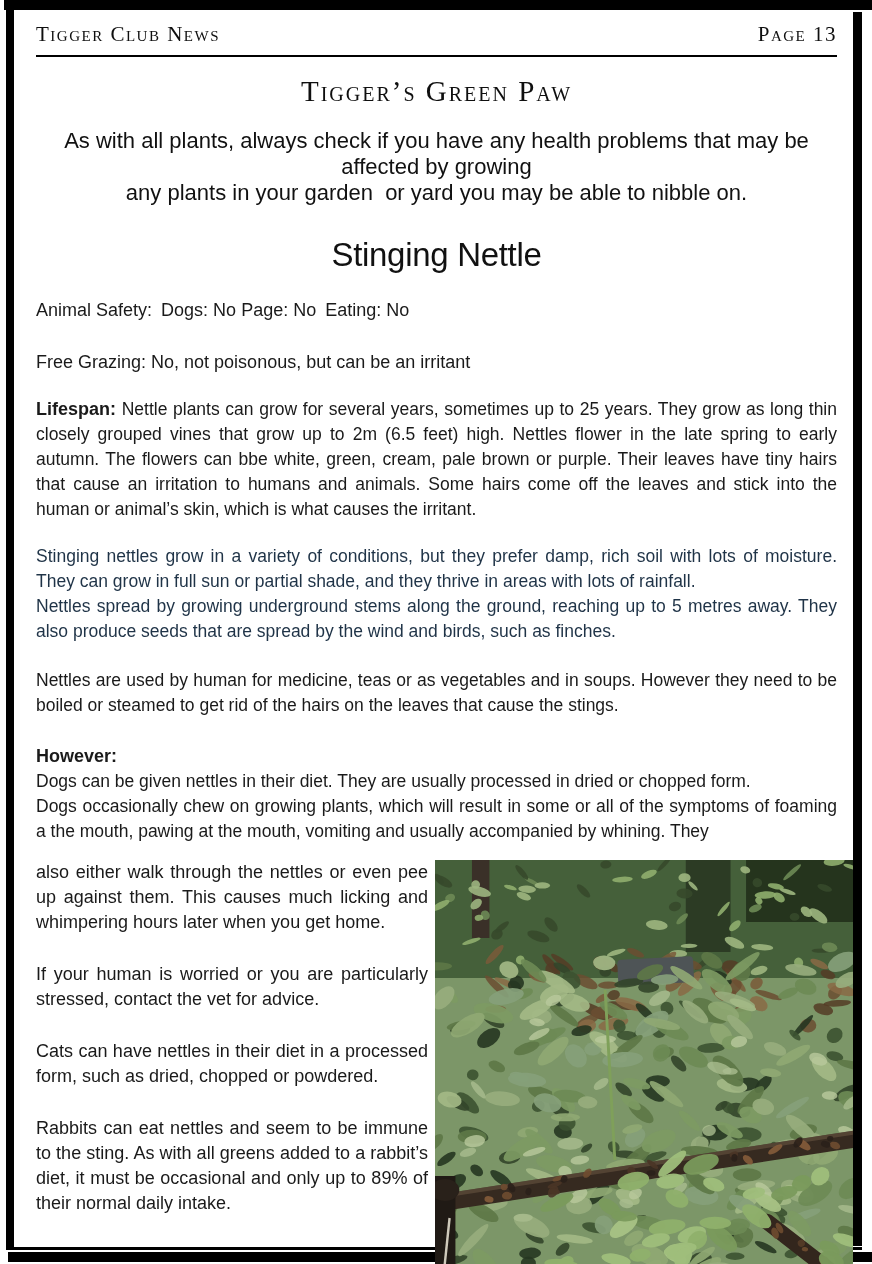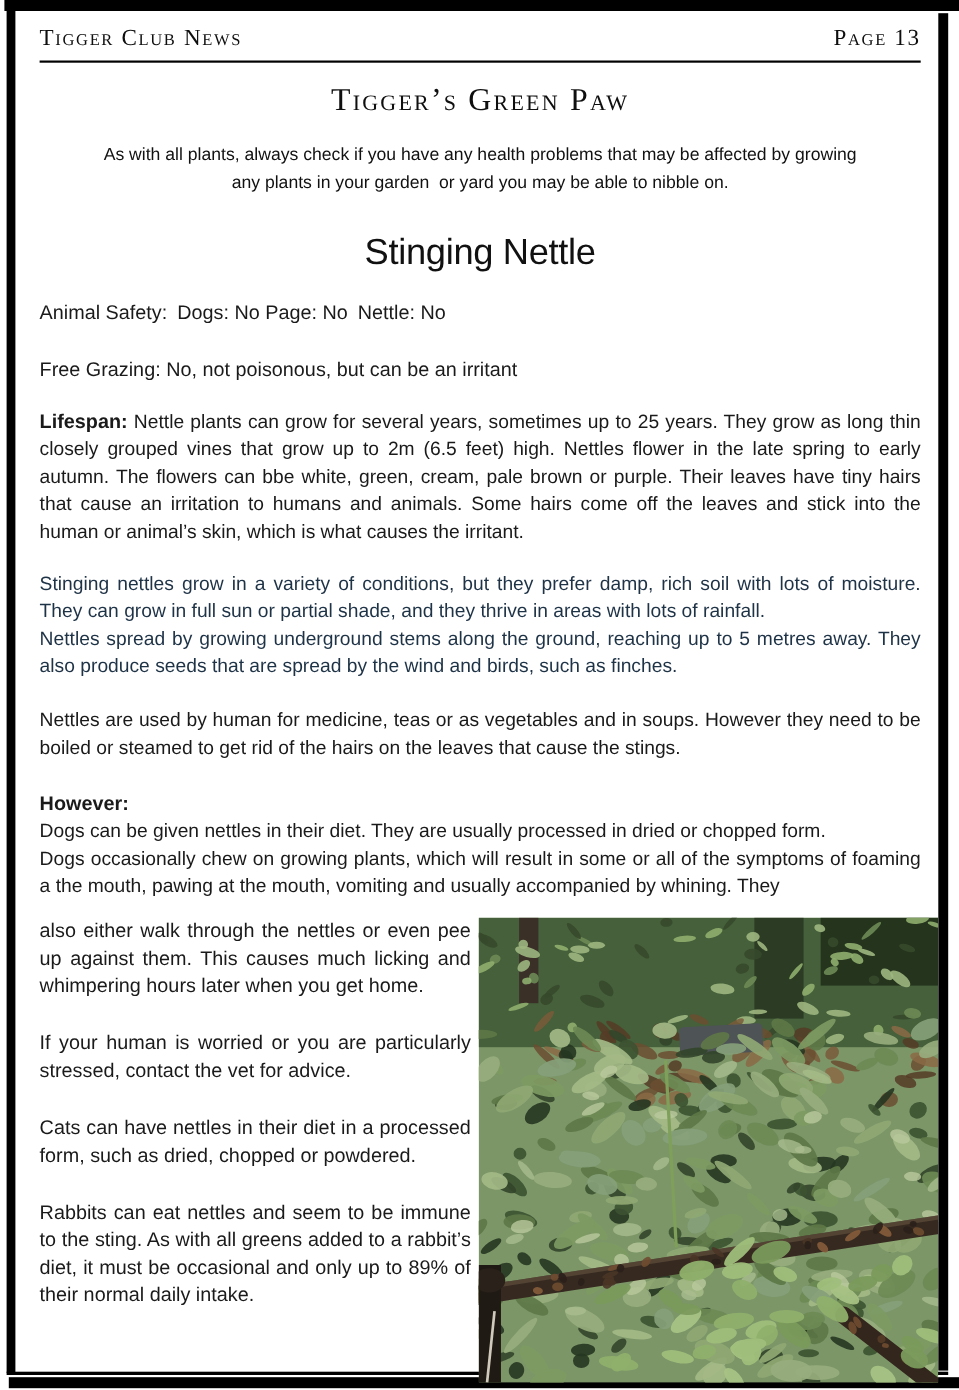--- a/index.html
+++ b/index.html
@@ -14,21 +14,21 @@
   .band-bottom{left:8px;right:0;bottom:2px;height:10px;}
   
   .content{position:absolute;left:14px;right:19px;top:10px;bottom:17px;
            padding:12px 16px 0 22px;}
   .hdr{display:flex;justify-content:space-between;align-items:baseline;
        font-family:"Liberation Serif",serif;font-variant:small-caps;
        font-size:21px;letter-spacing:1.5px;color:#0f0f0f;}
   .hdr-rule{border:none;border-top:2px solid #000;margin:8px 0 0 0;}
   .art-title{margin:18px 0 0;text-align:center;font-family:"Liberation Serif",serif;
              font-variant:small-caps;font-weight:400;font-size:29px;letter-spacing:2px;color:#0f0f0f;}
-  .intro{margin:20px 0 0;text-align:center;font-size:16px;line-height:26px;color:#111;}
+  .intro{margin:20px 0 0;text-align:center;font-size:22px;line-height:26px;color:#111;}
   .plant-name{margin:30px 0 0;text-align:center;font-weight:400;font-size:33px;
               letter-spacing:-0.3px;color:#111;}
   .kv{margin:24px 0 0;font-size:18px;line-height:25px;}
   .kv b{font-weight:400;}
   .sp{margin-left:9px;}
   .body{font-size:17.5px;line-height:25px;margin:0;}
   .j{text-align:justify;}
   .mt{margin-top:22px;}
   .mt2{margin-top:24px;}
   .navy{color:#1F3347;}
@@ -56,21 +56,21 @@
       <span>Page 13</span>
     </div>
     <hr class="hdr-rule">
 
     <h1 class="art-title">Tigger’s Green Paw</h1>
 
     <p class="intro"><span>As with all plants, always check if you have any health problems that may be affected by growing</span><br><span>any plants in your garden &nbsp;or yard you may be able to nibble on.</span></p>
 
     <h2 class="plant-name">Stinging Nettle</h2>
 
-    <p class="kv"><b>Animal Safety:</b><b class="sp">Dogs:</b> <span>No</span> <b>Page:</b> <span>No</span><b class="sp">Nettle:</b> <span>No</span></p>
+    <p class="kv"><b>Animal Safety:</b><b class="sp">Dogs:</b> <span>No</span> <b>Page:</b> <span>No</span><b class="sp">Eating:</b> <span>No</span></p>
 
     <p class="kv" style="margin-top:27px;"><b>Free Grazing:</b> <span>No, not poisonous, but can be an irritant</span></p>
 
     <p class="body j" style="margin-top:22px;"><b style="font-size:18px;">Lifespan:</b> <span>Nettle plants can grow for several years, sometimes up to 25 years. They grow as long thin closely grouped vines that grow up to 2m (6.5 feet) high. Nettles flower in the late spring to early autumn. The flowers can bbe white, green, cream, pale brown or purple. Their leaves have tiny hairs that cause an irritation to humans and animals. Some hairs come off the leaves and stick into the human or animal’s skin, which is what causes the irritant.</span></p>
 
     <p class="body j navy mt">Stinging nettles grow in a variety of conditions, but they prefer damp, rich soil with lots of moisture. They can grow in full sun or partial shade, and they thrive in areas with lots of rainfall.</p>
     <p class="body j navy">Nettles spread by growing underground stems along the ground, reaching up to 5 metres away. They also produce seeds that are spread by the wind and birds, such as finches.</p>
 
     <p class="body j mt2">Nettles are used by human for medicine, teas or as vegetables and in soups. However they need to be boiled or steamed to get rid of the hairs on the leaves that cause the stings.</p>
 

